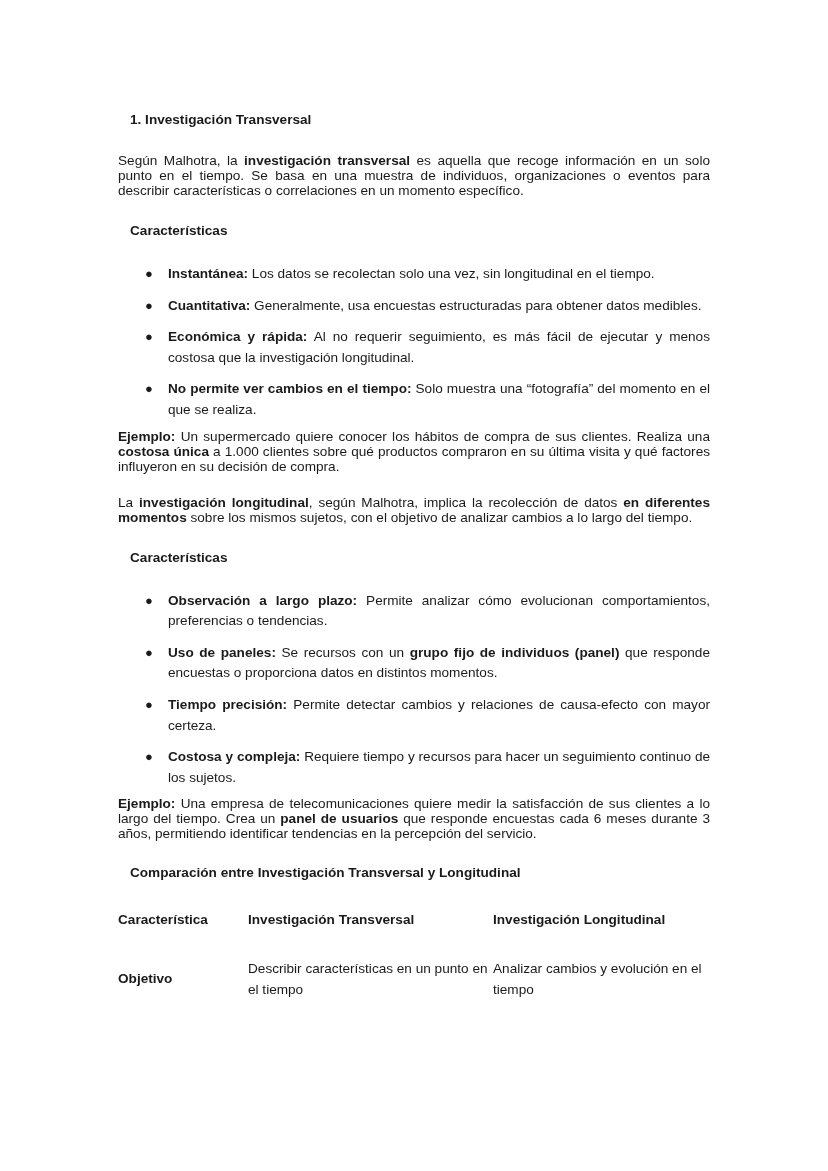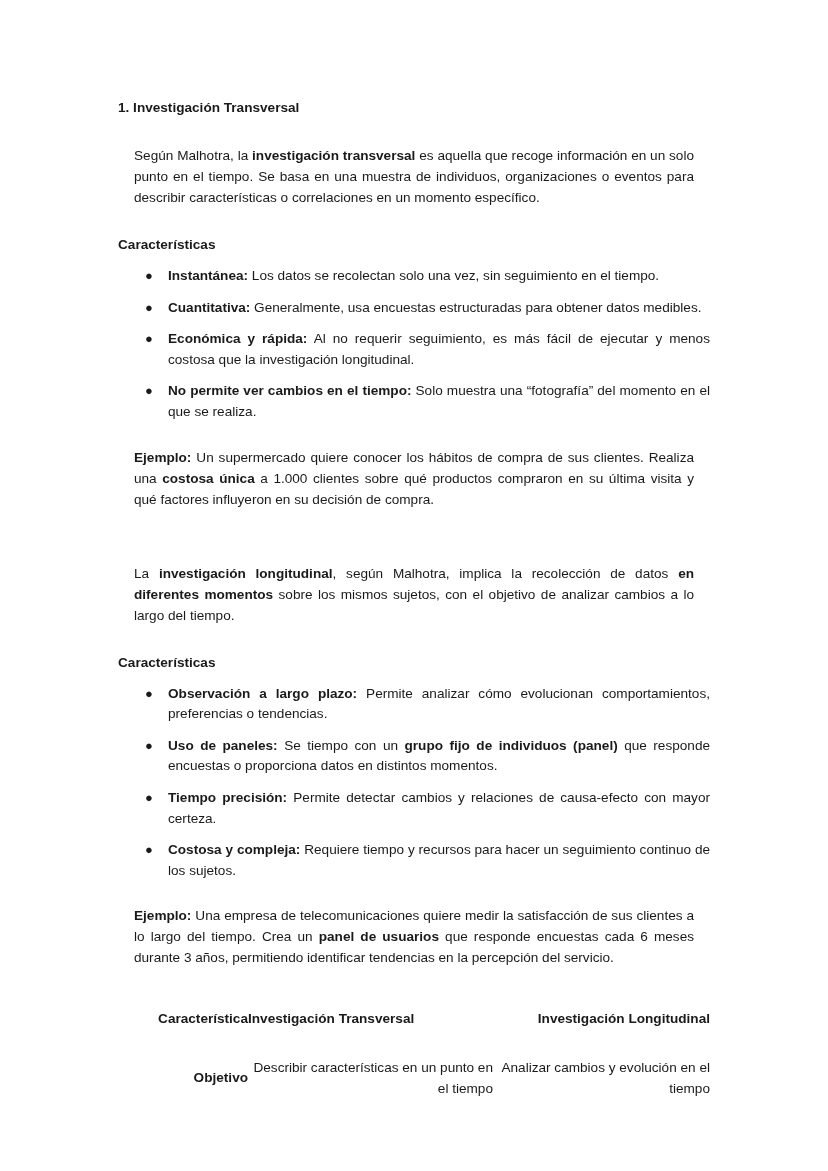--- a/index.html
+++ b/index.html
@@ -5,35 +5,35 @@
   html, body { margin: 0; padding: 0; background: #ffffff; }
   body {
     width: 828px; height: 1171px; position: relative; overflow: hidden;
     font-family: "Liberation Sans", sans-serif;
     color: #1a1a1a;
     font-size: 13.6px;
   }
   .page {
     position: absolute; left: 118px; top: 98px; width: 592px;
   }
-  .h { font-weight: bold; margin: 0; line-height: 20px; }
+  .h { font-weight: bold; margin: 12px; line-height: 20px; }
   p.para {
-    margin: 16px; line-height: 21px; text-align: justify;
+    margin: 0; line-height: 15px; text-align: justify;
   }
   b { font-weight: bold; }
   ul.bullets { list-style: none; margin: 0; padding: 0; }
   ul.bullets li {
     position: relative; padding-left: 50px; line-height: 20.6px; text-align: justify;
   }
   ul.bullets li .dot {
     position: absolute; left: 27px; top: 0; font-size: 13px;
   }
   table.cmp { border-collapse: collapse; width: 592px; }
   table.cmp td, table.cmp th {
-    padding: 0; vertical-align: middle; text-align: right; line-height: 20.6px;
+    padding: 0; vertical-align: middle; text-align: left; line-height: 20.6px;
   }
   table.cmp th { font-weight: bold; }
   .c1 { width: 130px; font-weight: bold; }
   .c2 { width: 245px; text-align: justify; }
   .c3 { width: 217px; }
 </style>
 </head>
 <body>
 
 <div class="page">
@@ -41,49 +41,50 @@
   <p class="h">1. Investigación Transversal</p>
   <div style="height:11px"></div>
 
   <p class="para"><span>Según Malhotra, la </span><b>investigación transversal</b><span> es aquella que recoge información en un solo punto en el tiempo. Se basa en una muestra de individuos, organizaciones o eventos para describir características o correlaciones en un momento específico.</span></p>
   <div style="height:11px"></div>
 
   <p class="h">Características</p>
   <div style="height:11px"></div>
 
   <ul class="bullets">
-    <li style="margin-bottom:11px"><span class="dot">●</span><b>Instantánea:</b><span> Los datos se recolectan solo una vez, sin seguimiento en el tiempo.</span></li>
+    <li style="margin-bottom:11px"><span class="dot">●</span><b>Instantánea:</b><span> Los datos se recolectan solo una vez, sin longitudinal en el tiempo.</span></li>
     <li style="margin-bottom:11px"><span class="dot">●</span><b>Cuantitativa:</b><span> Generalmente, usa encuestas estructuradas para obtener datos medibles.</span></li>
     <li style="margin-bottom:11px"><span class="dot">●</span><b>Económica y rápida:</b><span> Al no requerir seguimiento, es más fácil de ejecutar y menos costosa que la investigación longitudinal.</span></li>
     <li><span class="dot">●</span><b>No permite ver cambios en el tiempo:</b><span> Solo muestra una “fotografía” del momento en el que se realiza.</span></li>
   </ul>
   <div style="height:8px"></div>
 
   <p class="para"><b>Ejemplo:</b><span> Un supermercado quiere conocer los hábitos de compra de sus clientes. Realiza una </span><b>costosa única</b><span> a 1.000 clientes sobre qué productos compraron en su última visita y qué factores influyeron en su decisión de compra.</span></p>
   <div style="height:10px"></div>
 
   <div style="height:11px"></div>
 
   <p class="para"><span>La </span><b>investigación longitudinal</b><span>, según Malhotra, implica la recolección de datos </span><b>en diferentes momentos</b><span> sobre los mismos sujetos, con el objetivo de analizar cambios a lo largo del tiempo.</span></p>
   <div style="height:11px"></div>
 
   <p class="h">Características</p>
   <div style="height:11px"></div>
 
   <ul class="bullets">
     <li style="margin-bottom:11px"><span class="dot">●</span><b>Observación a largo plazo:</b><span> Permite analizar cómo evolucionan comportamientos, preferencias o tendencias.</span></li>
-    <li style="margin-bottom:11px"><span class="dot">●</span><b>Uso de paneles:</b><span> Se tiempo con un </span><b>grupo fijo de individuos (panel)</b><span> que responde encuestas o proporciona datos en distintos momentos.</span></li>
+    <li style="margin-bottom:11px"><span class="dot">●</span><b>Uso de paneles:</b><span> Se recursos con un </span><b>grupo fijo de individuos (panel)</b><span> que responde encuestas o proporciona datos en distintos momentos.</span></li>
     <li style="margin-bottom:11px"><span class="dot">●</span><b>Tiempo precisión:</b><span> Permite detectar cambios y relaciones de causa-efecto con mayor certeza.</span></li>
     <li><span class="dot">●</span><b>Costosa y compleja:</b><span> Requiere tiempo y recursos para hacer un seguimiento continuo de los sujetos.</span></li>
   </ul>
   <div style="height:8px"></div>
 
   <p class="para"><b>Ejemplo:</b><span> Una empresa de telecomunicaciones quiere medir la satisfacción de sus clientes a lo largo del tiempo. Crea un </span><b>panel de usuarios</b><span> que responde encuestas cada 6 meses durante 3 años, permitiendo identificar tendencias en la percepción del servicio.</span></p>
   <div style="height:10px"></div>
 
+  <p class="h">Comparación entre Investigación Transversal y Longitudinal</p>
   <div style="height:15px"></div>
 
   <table class="cmp">
     <tbody>
         <tr>
       <th class="c1">Característica</th>
       <th class="c2" style="text-align:left">Investigación Transversal</th>
       <th class="c3">Investigación Longitudinal</th>
     </tr>
     <tr style="height:14px">

